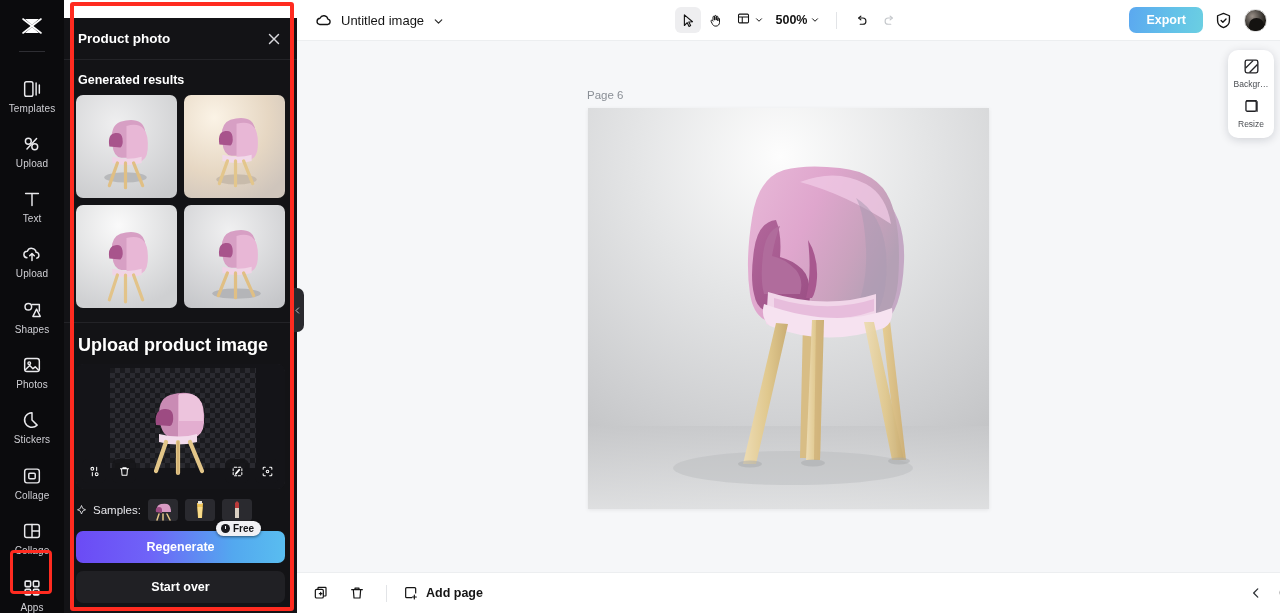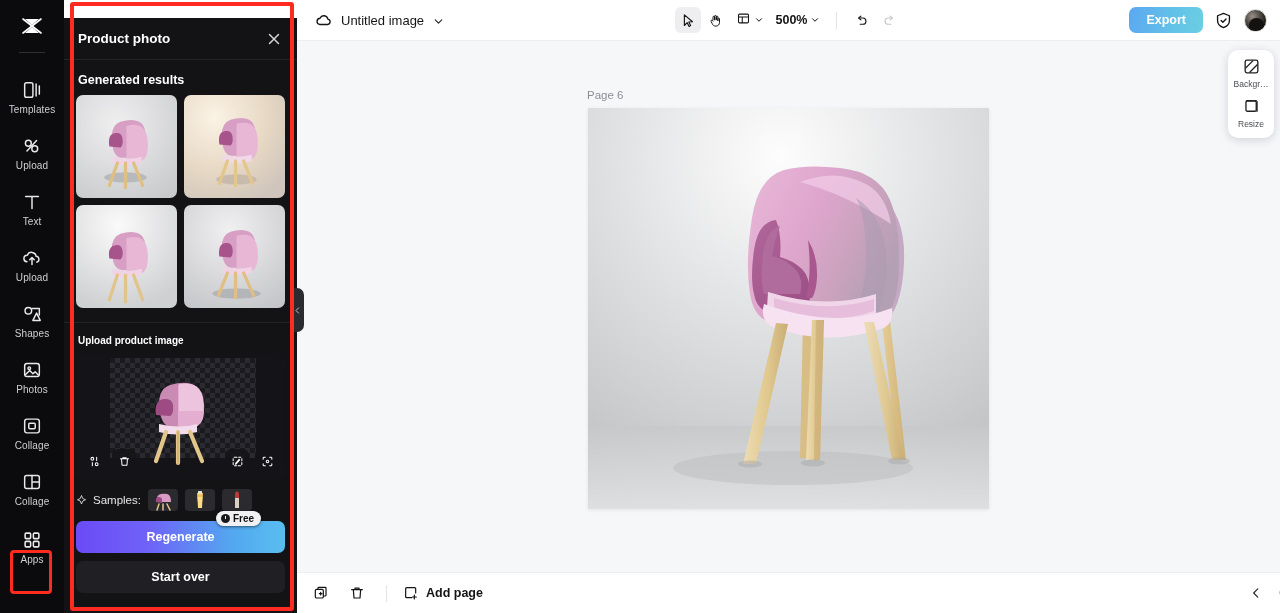--- a/index.html
+++ b/index.html
@@ -73,21 +73,21 @@
     display: grid; grid-template-columns: 1fr 1fr; gap: 7px;
     padding: 0 12px 0 12px;
   }
   .result-thumb {
     width: 100%; height: 103px; border-radius: 7px; overflow: hidden;
     cursor: pointer; position: relative;
   }
   .sec-divider { height: 1px; background: #232327; margin: 14px 0 0 0; }
 
   .upload-title {
-    font-size: 10px; font-weight: bold; color: #ffffff;
+    font-size: 18px; font-weight: bold; color: #ffffff;
     padding: 12px 14px 8px 14px;
   }
   .upload-box {
     position: relative; margin: 0 12px; height: 125px;
     border-radius: 8px; overflow: hidden;
     background-color: #1c1c20;
     background-image:
       linear-gradient(45deg, #26262b 25%, transparent 25%, transparent 75%, #26262b 75%),
       linear-gradient(45deg, #26262b 25%, transparent 25%, transparent 75%, #26262b 75%);
     background-size: 12px 12px;
@@ -339,20 +339,28 @@
       <span class="glyph">
         <svg viewBox="0 0 24 24" fill="none" stroke="currentColor" stroke-width="1.6" stroke-linecap="round" stroke-linejoin="round">
           <rect x="4" y="5" width="16" height="14" rx="2.5"></rect>
             <circle cx="9" cy="10" r="1.4"></circle>
             <path d="M5 17l4.5-4.5 3.5 3.5 2.5-2 3.5 3.5"></path>
         </svg>
       </span>
       <span class="lbl">Photos</span>
     </div>
 
+    <div class="rail-item">
+      <span class="glyph">
+        <svg viewBox="0 0 24 24" fill="none" stroke="currentColor" stroke-width="1.6" stroke-linecap="round" stroke-linejoin="round">
+          <path d="M12 4a8 8 0 1 0 5.6 13.6L12 12V4z"></path>
+        </svg>
+      </span>
+      <span class="lbl">Stickers</span>
+    </div>
 
     <div class="rail-item">
       <span class="glyph">
         <svg viewBox="0 0 24 24" fill="none" stroke="currentColor" stroke-width="1.6" stroke-linecap="round" stroke-linejoin="round">
           <rect x="4" y="4.5" width="16" height="15" rx="2.5"></rect>
             <rect x="8.5" y="9" width="7" height="6" rx="1.2"></rect>
         </svg>
       </span>
       <span class="lbl">Collage</span>
     </div>

